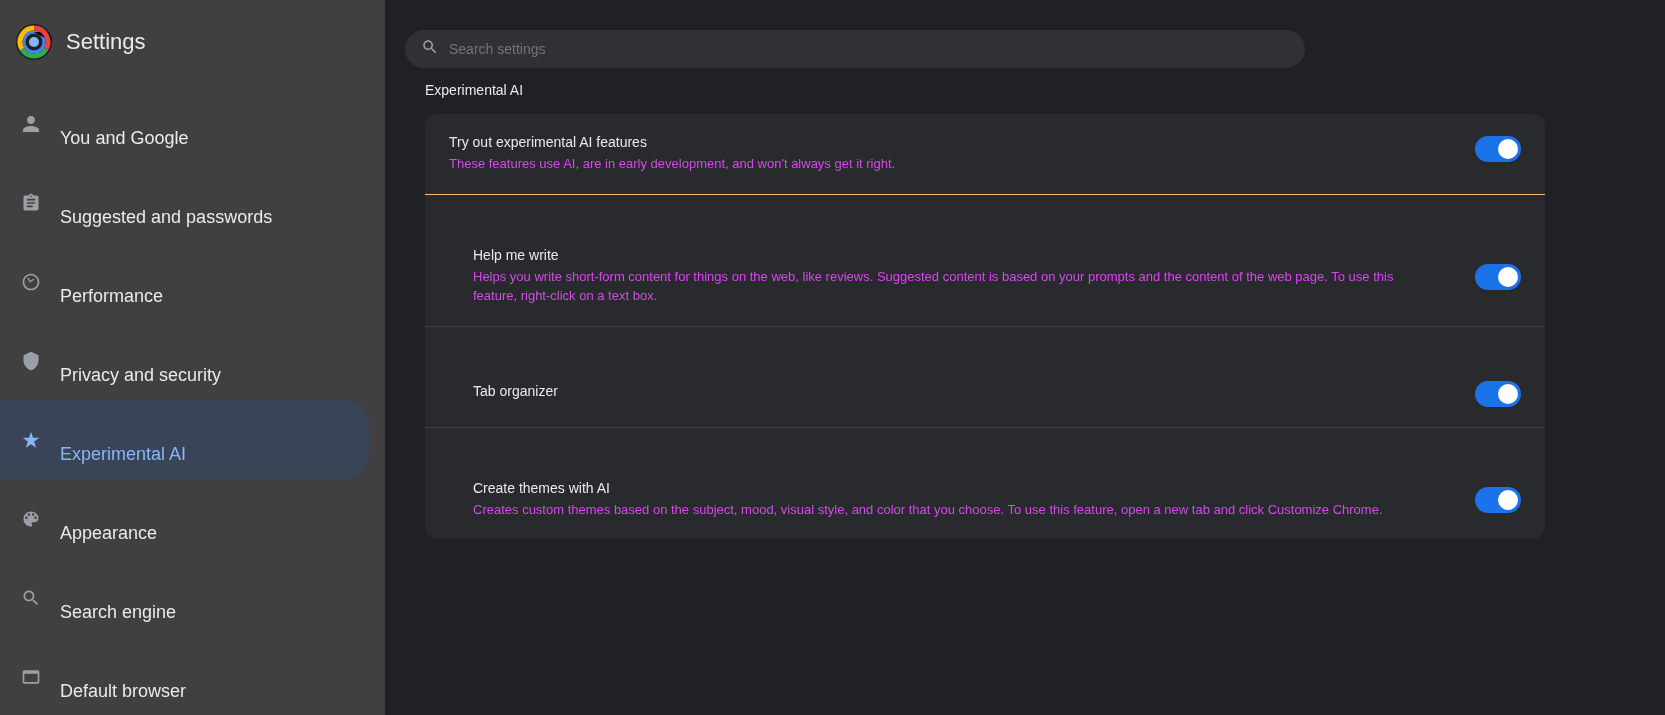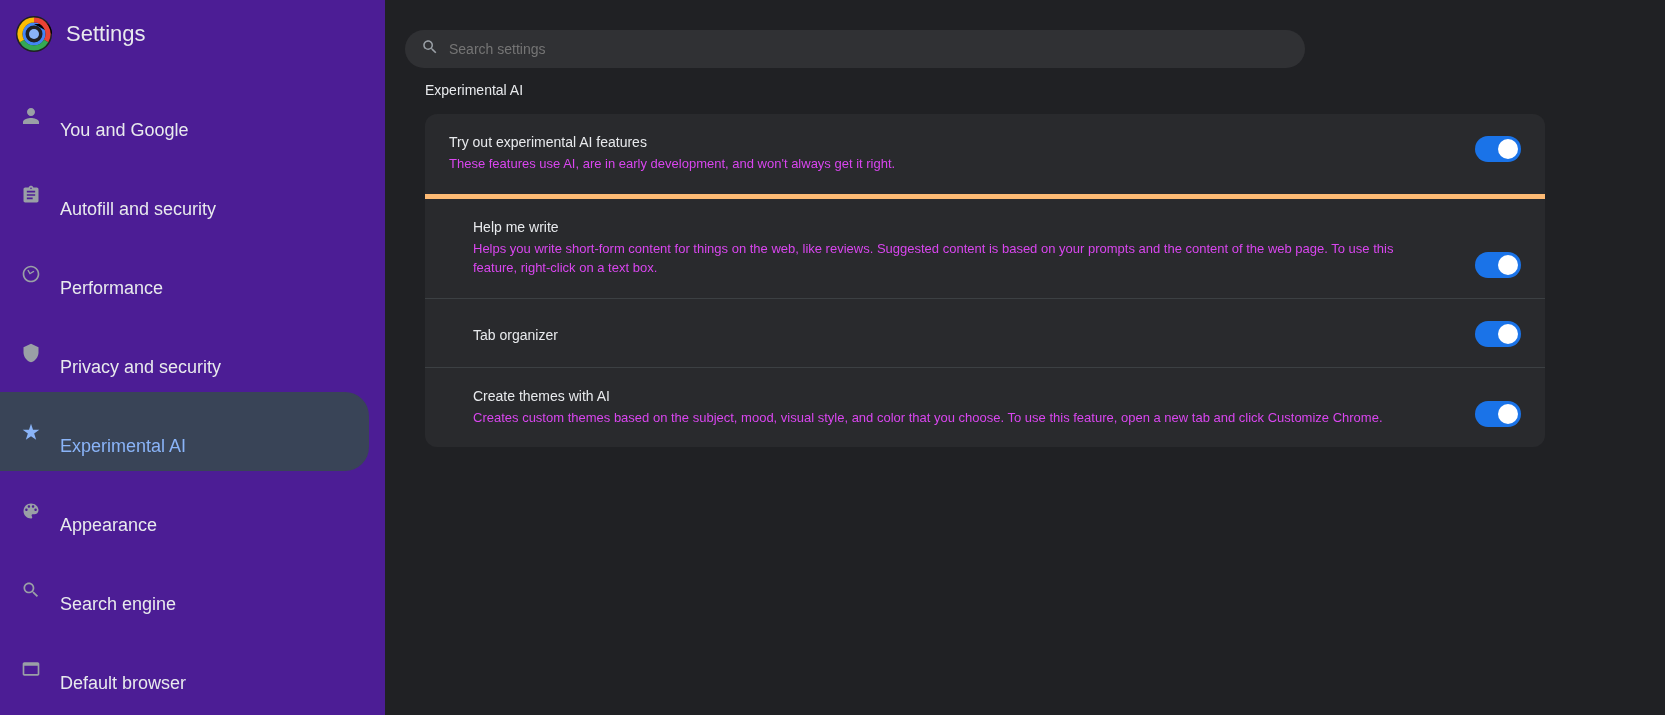--- a/index.html
+++ b/index.html
@@ -14,24 +14,24 @@
       font-family: 'Segoe UI', Arial, sans-serif;
       display: flex;
       height: 715px;
       width: 1665px;
       overflow: hidden;
     }
 
     
     .sidebar {
       width: 385px;
-      background-color: #4c1d95;
+      background-color: #404040;
       display: flex;
       flex-direction: column;
-      padding-top: 0;
+      padding-top: 8px;
       flex-shrink: 0;
       overflow-y: auto;
     }
 
     .sidebar-header {
       display: flex;
       align-items: center;
       padding: 16px 20px 16px 16px;
       gap: 14px;
     }
@@ -163,33 +163,34 @@
       border-radius: 12px;
       padding: 0;
       overflow: hidden;
     }
 
     .settings-row {
       display: flex;
       align-items: flex-start;
       justify-content: space-between;
       padding: 20px 24px;
-      border-bottom: 5px solid #fdba74;
+      border-bottom: 1px solid #fdba74;
     }
 
     .settings-row:last-child {
       border-bottom: none;
     }
 
     .settings-row-inner {
       display: flex;
-      align-items: flex-end;
+      align-items: center;
       justify-content: space-between;
       padding: 20px 24px 20px 48px;
       border-bottom: 1px solid #3c4043;
+      margin-top: 32px;
     }
 
     .settings-row-inner:last-child {
       border-bottom: none;
     }
 
     .settings-row-text {
       flex: 1;
       padding-right: 40px;
     }
@@ -274,21 +275,21 @@
       </span>
       <span class="nav-item-label">You and Google</span>
     </div>
 
     <div class="nav-item">
       <span class="nav-item-icon">
         <svg width="20" height="20" viewBox="0 0 24 24" fill="currentColor">
             <path d="M19 3h-4.18C14.4 1.84 13.3 1 12 1c-1.3 0-2.4.84-2.82 2H5c-1.1 0-2 .9-2 2v14c0 1.1.9 2 2 2h14c1.1 0 2-.9 2-2V5c0-1.1-.9-2-2-2zm-7 0c.55 0 1 .45 1 1s-.45 1-1 1-1-.45-1-1 .45-1 1-1zm2 14H7v-2h7v2zm3-4H7v-2h10v2zm0-4H7V7h10v2z"></path>
           </svg>
       </span>
-      <span class="nav-item-label">Autofill and security</span>
+      <span class="nav-item-label">Suggested and passwords</span>
     </div>
 
     <div class="nav-item">
       <span class="nav-item-icon">
         <svg width="20" height="20" viewBox="0 0 24 24" fill="currentColor">
             <path d="M12 2C6.48 2 2 6.48 2 12s4.48 10 10 10 10-4.48 10-10S17.52 2 12 2zm0 18c-4.41 0-8-3.59-8-8s3.59-8 8-8 8 3.59 8 8-3.59 8-8 8zm3.5-10.5l-5 3-3-5L9 7l2 3.5 4-2.5 1 1z"></path>
             <path d="M12 2C6.48 2 2 6.48 2 12s4.48 10 10 10 10-4.48 10-10S17.52 2 12 2zm1 13H7v-2h6v2zm0-4H7V9h6v2zm3-4h-2V5h2v2z" display="none"></path>
           </svg>
       </span>
       <span class="nav-item-label">Performance</span>

